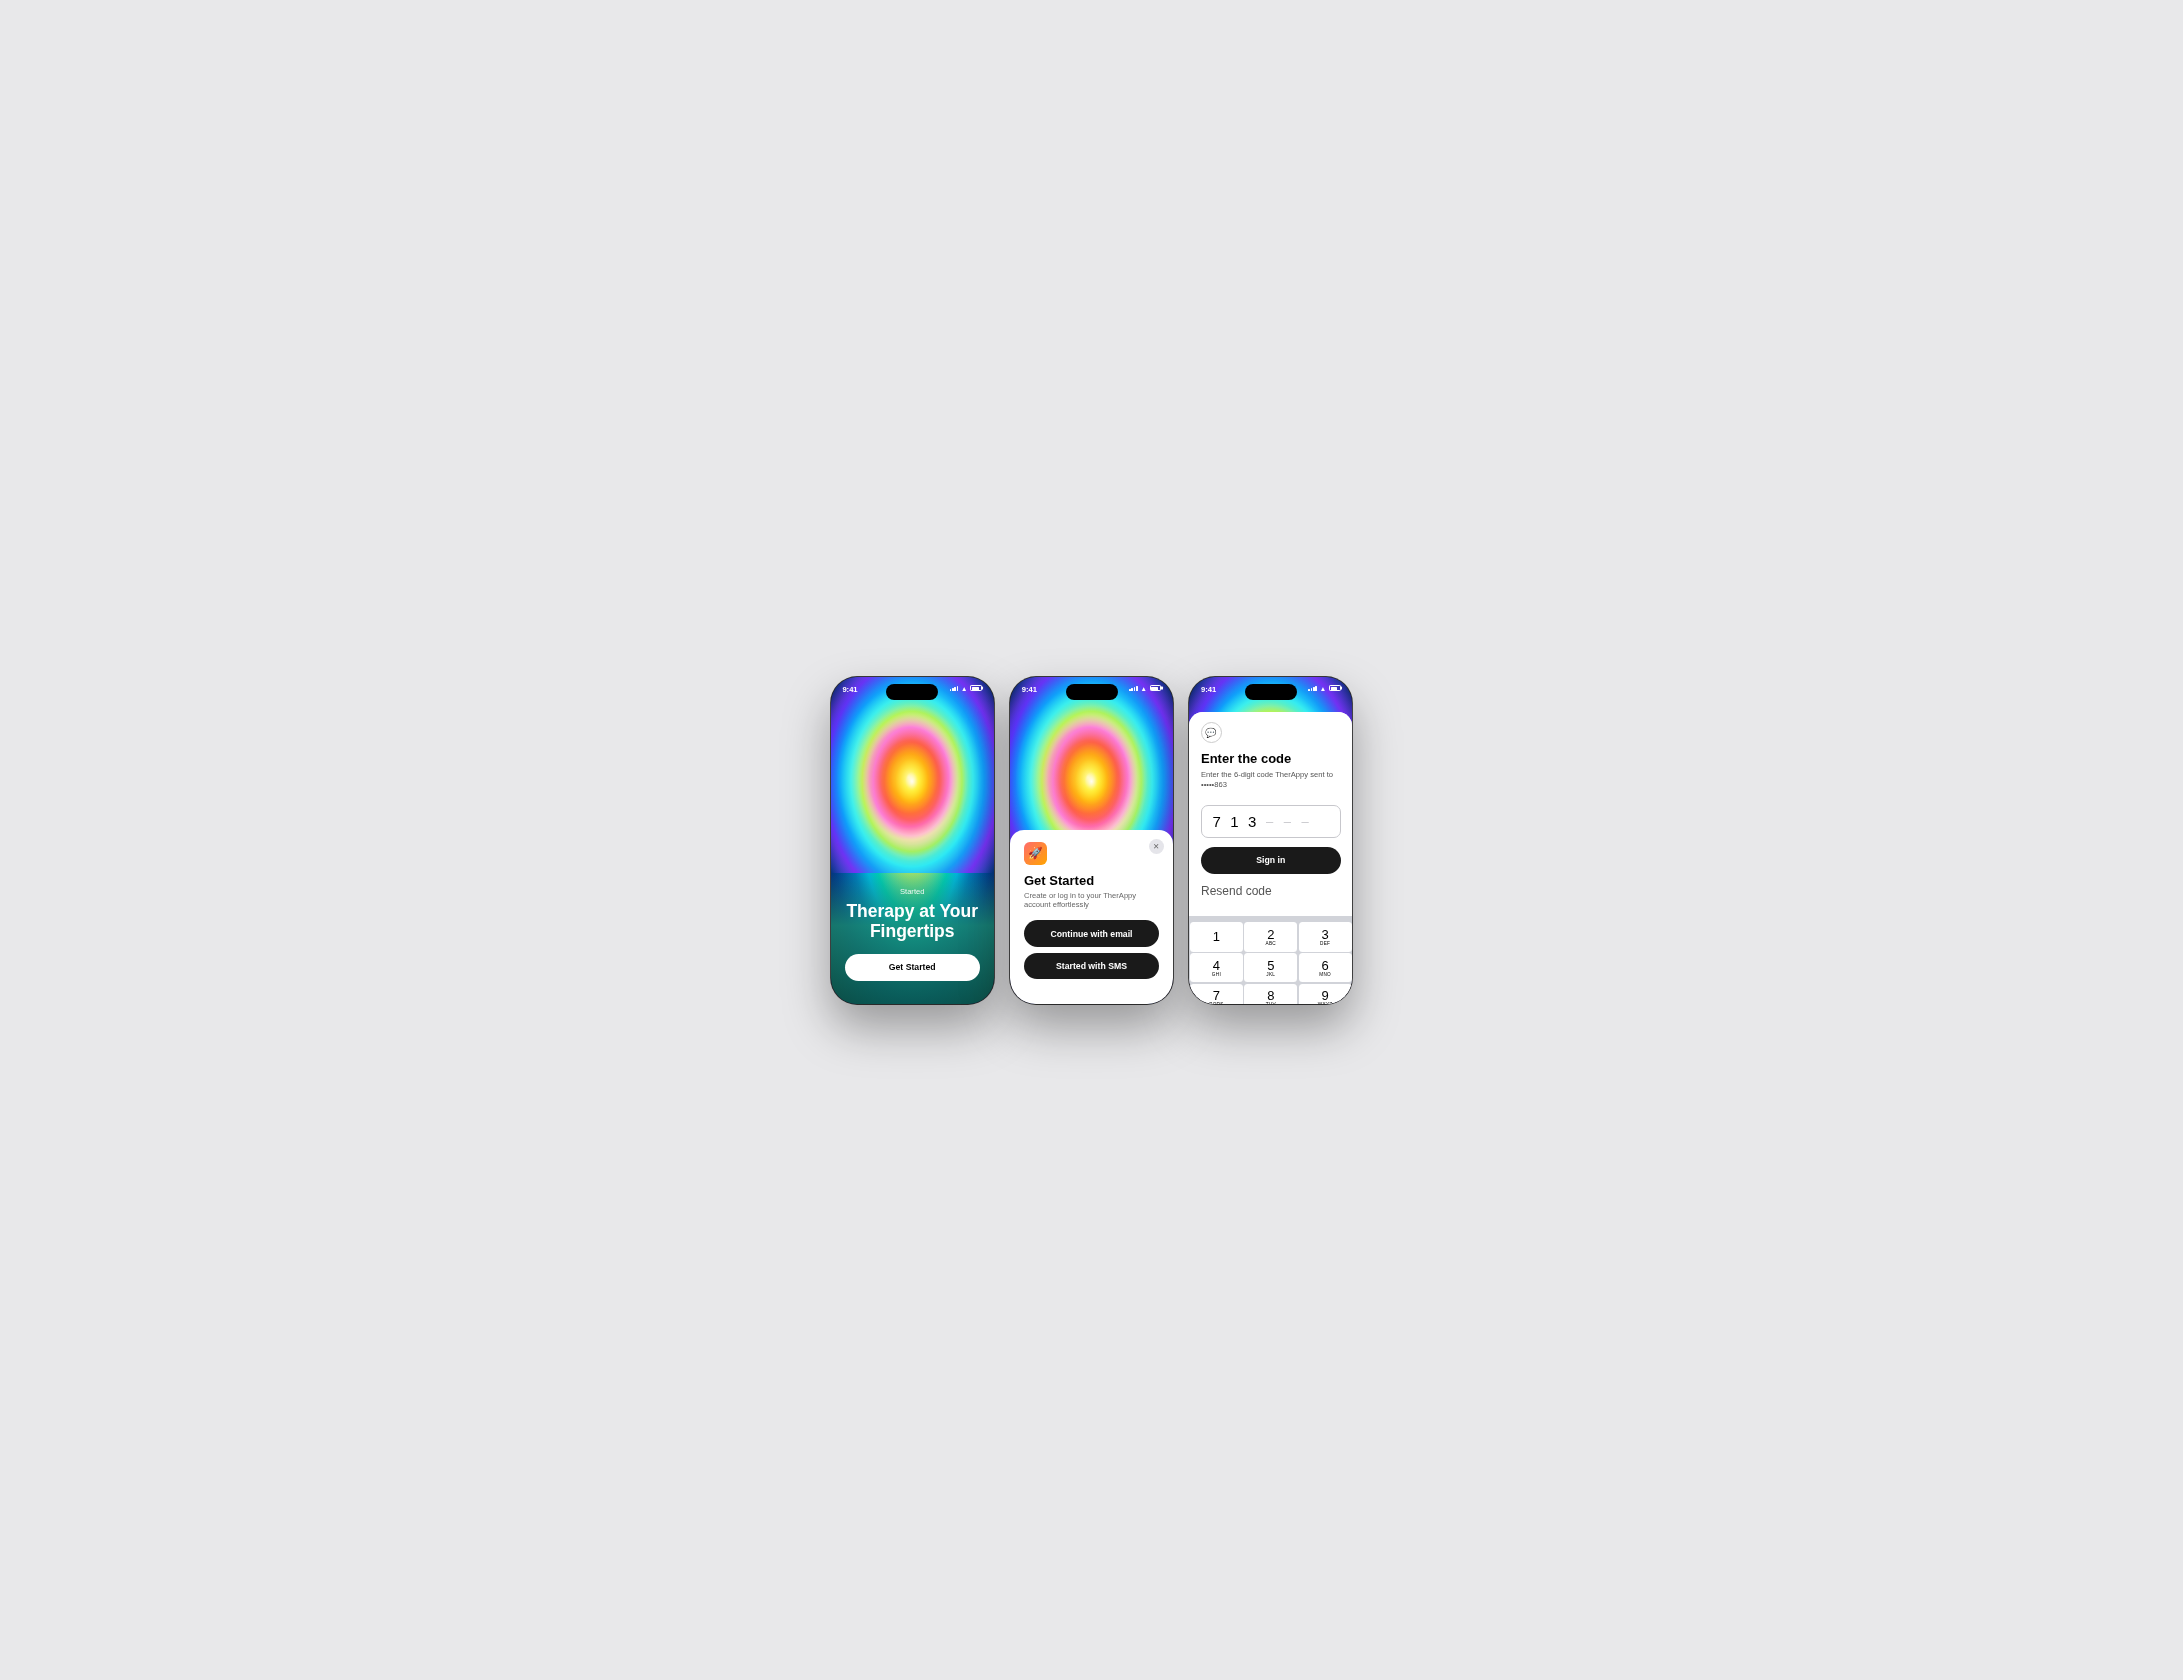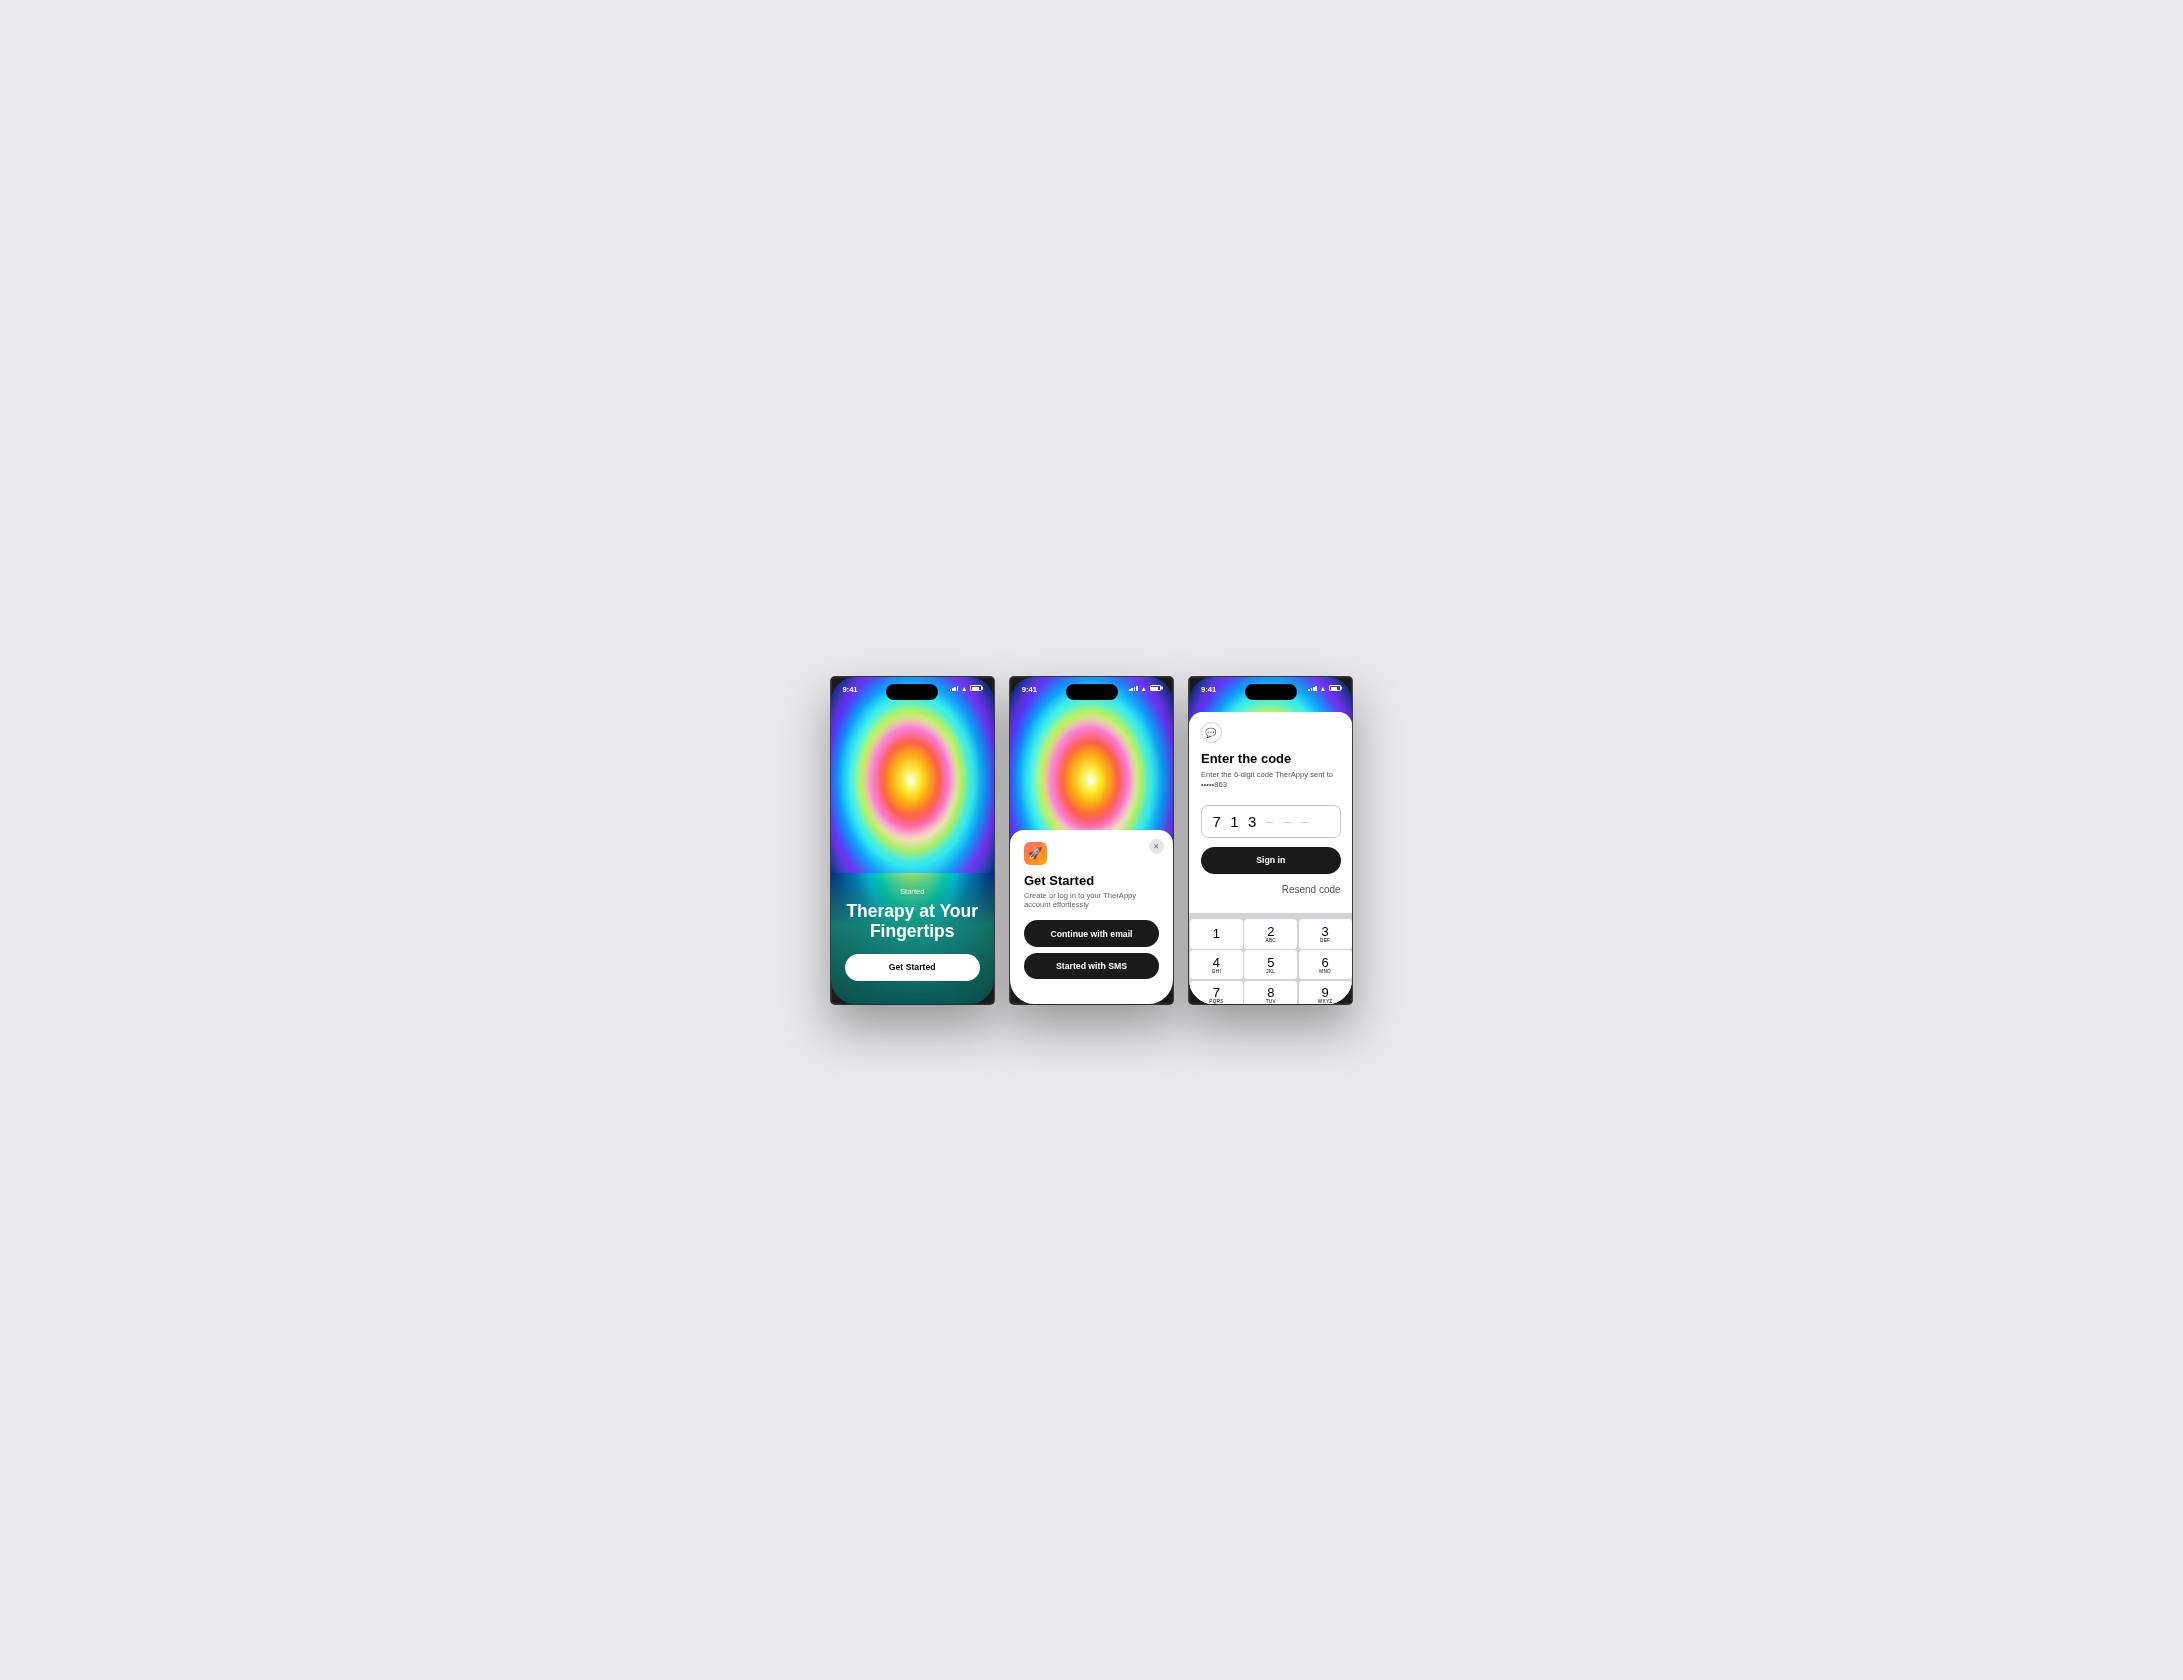--- a/index.html
+++ b/index.html
@@ -19,21 +19,21 @@
       align-items: flex-end;
       gap: 16.3px;
     }
 
     
     .phone {
       position: relative;
       width: 163px;
       height: 327px;
       background: #1a1a1a;
-      border-radius: 4px;
+      border-radius: 26px;
       box-shadow:
         0 23px 47px rgba(0,0,0,0.35),
         0 0 0 0.9px #3a3a3a,
         inset 0 0 0 1.2px #2a2a2a;
       overflow: hidden;
       flex-shrink: 0;
     }
 
     
     .phone-screen {
@@ -335,22 +335,22 @@
       border: none;
       border-radius: 16.3px;
       padding: 8.2px;
       font-size: 8.7px;
       font-weight: 600;
       cursor: pointer;
       margin-bottom: 5.8px;
     }
 
     .resend-link {
-      text-align: right;
-      font-size: 10px;
+      text-align: left;
+      font-size: 12px;
       color: #555;
       padding: 4.7px 0 8.2px;
     }
 
     
     .numpad {
       background: #d1d3d9;
       padding: 5.8px 0;
       flex: 1;
     }

